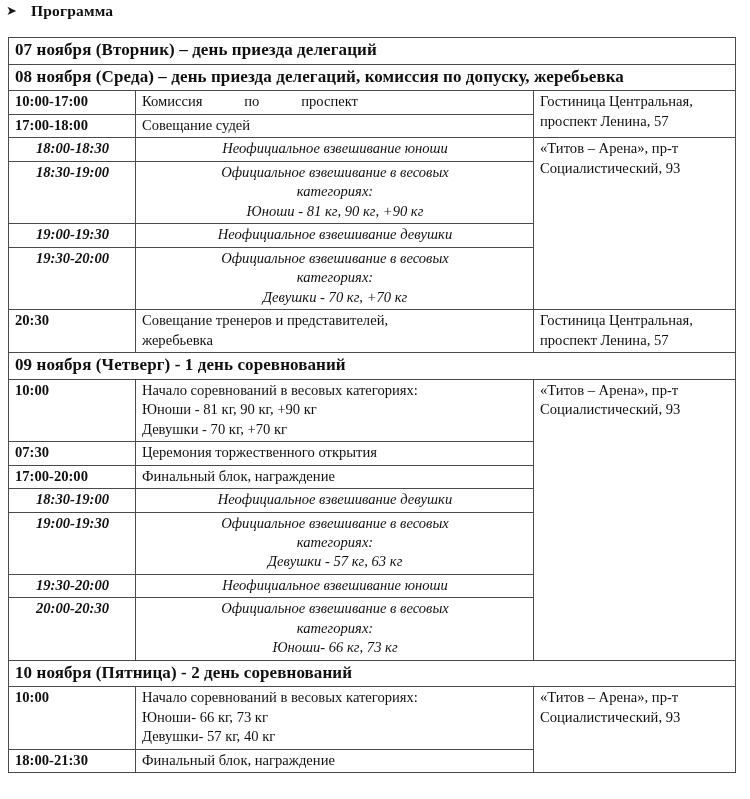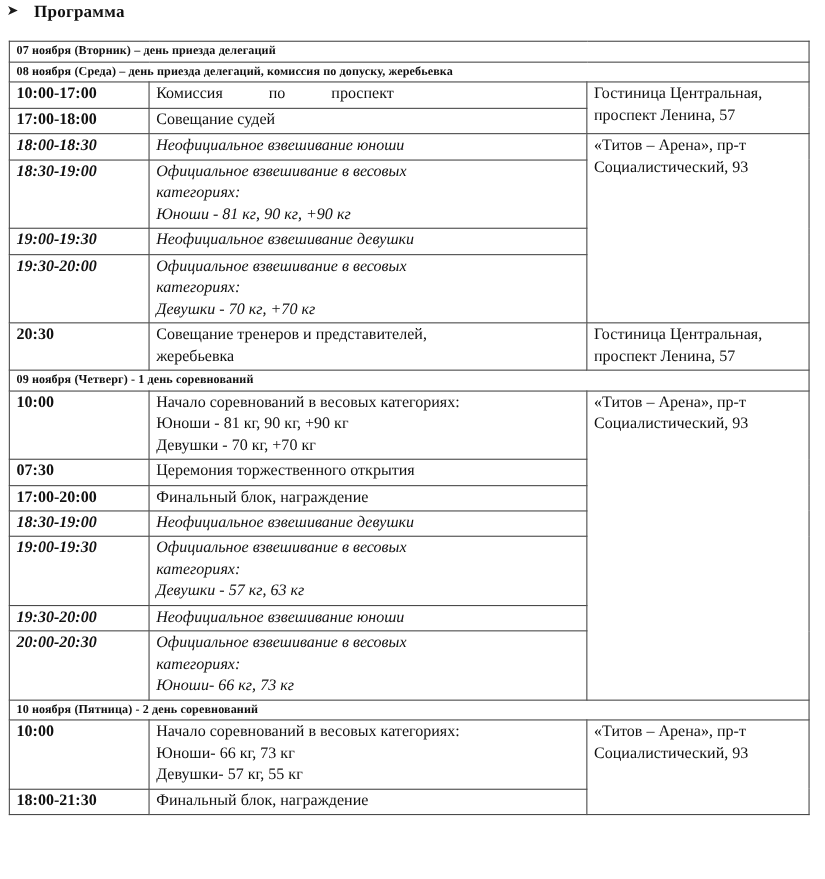--- a/index.html
+++ b/index.html
@@ -58,31 +58,32 @@
     vertical-align: top;
     line-height: 1.335;
   }
   col.c-time  { width: 127px; }
   col.c-event { width: 398px; }
   col.c-venue { width: 202px; }
 
   
   tr.day-header td {
     font-weight: bold;
-    font-size: 11px;
+    font-size: 17px;
     padding-top: 1px;
     padding-bottom: 2px;
     letter-spacing: .1px;
     white-space: nowrap;
   }
 
   
   tr.weighing td.cell-time,
   tr.weighing td.cell-event {
     font-style: italic;
+    text-align: center;
   }
 
   td.cell-time { white-space: nowrap; font-weight: bold; }
 
   td.cell-venue {
     vertical-align: middle;
   }
   td.cell-venue.venue-top {
     vertical-align: top;
     margin-top: 31px;
@@ -239,21 +240,21 @@
 
       <tr class="day-header">
         <td colspan="3">10 ноября (Пятница)  - 2 день соревнований</td>
       </tr>
 
       <tr>
         <td class="cell-time">10:00</td>
         <td class="cell-event">
           <span class="evt-line">Начало соревнований в весовых категориях:</span>
           <span class="evt-line">Юноши- 66 кг, 73 кг</span>
-          <span class="evt-line">Девушки- 57 кг, 55 кг</span>
+          <span class="evt-line">Девушки- 57 кг, 40 кг</span>
         </td>
         <td class="cell-venue venue-top" rowspan="2">«Титов – Арена», пр-т Социалистический, 93</td>
       </tr>
 
       <tr>
         <td class="cell-time">18:00-21:30</td>
         <td class="cell-event">
           <span class="evt-line">Финальный блок, награждение</span>
         </td>
       </tr>

